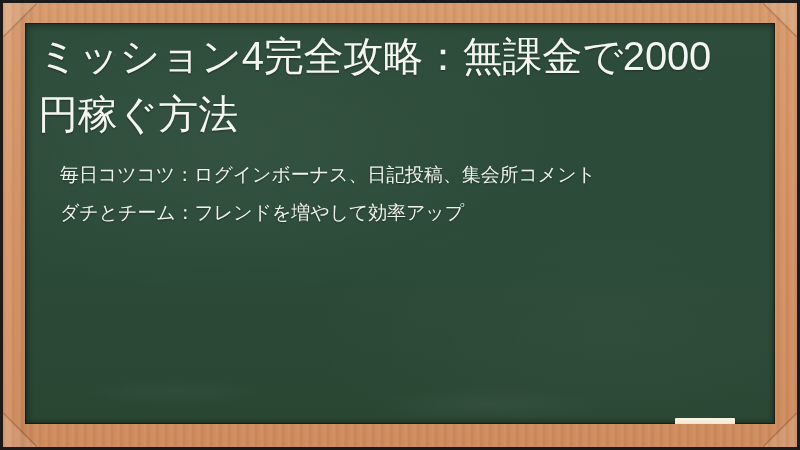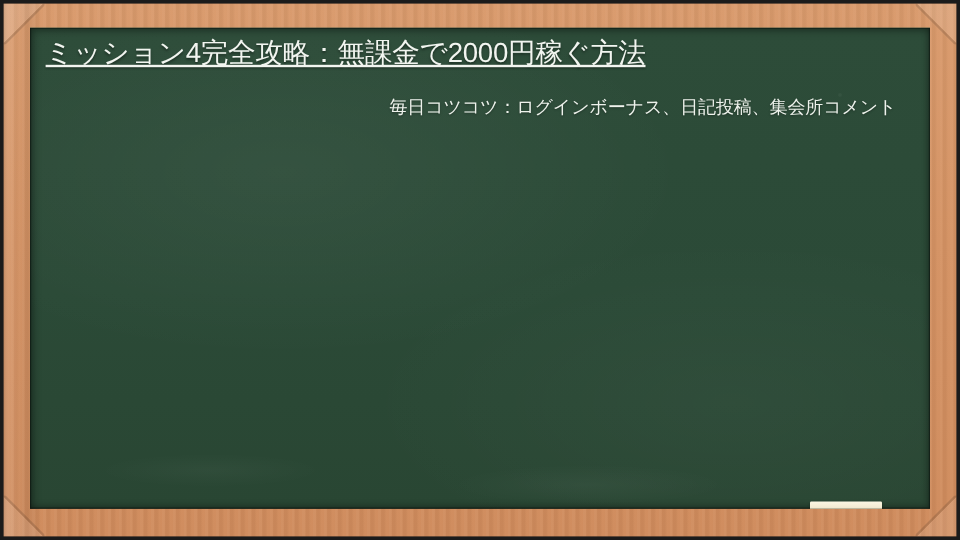--- a/index.html
+++ b/index.html
@@ -102,45 +102,43 @@
   
   .content {
     position: relative;
     z-index: 6;
     padding: 5px 18px 0 13px;
   }
 
   .headline {
     margin: 0;
     color: #f2f5f0;
-    font-size: 23px;
+    font-size: 40px;
     font-weight: 400;
     line-height: 1.44;
     letter-spacing: -0.2px;
     text-shadow: 0 1px 2px rgba(0,0,0,0.38);
     word-break: break-all;
     padding-right: 28px;
-    text-decoration: underline;
   }
 
   .bullets {
     list-style: none;
     margin: 18px 0 0 0;
     padding: 0 10px 0 22px;
   }
   .bullet {
     color: #eef2ec;
-    font-size: 15px;
+    font-size: 19px;
     font-weight: 400;
     line-height: 1.52;
     letter-spacing: -0.1px;
     margin: 0 0 9px 0;
     text-shadow: 0 1px 2px rgba(0,0,0,0.33);
     word-break: break-all;
-    text-align: right;
   }
   .bullet:last-child { margin-bottom: 0; }
 
   
   .chalk {
     position: absolute;
     left: 650px;
     top: 395px;
     width: 60px;
     height: 8px;
@@ -161,20 +159,21 @@
   <div class="miter miter-br"></div>
 
   <div class="board">
 
     <div class="content">
 
       <h1 class="headline">ミッション4完全攻略：無課金で2000円稼ぐ方法</h1>
 
       <ul class="bullets">
         <li class="bullet">毎日コツコツ：ログインボーナス、日記投稿、集会所コメント</li>
+        <li class="bullet">ダチとチーム：フレンドを増やして効率アップ</li>
       </ul>
 
     </div>
 
     <div class="chalk"></div>
 
   </div>
 
   <div class="slide-outline"></div>
 </div>

